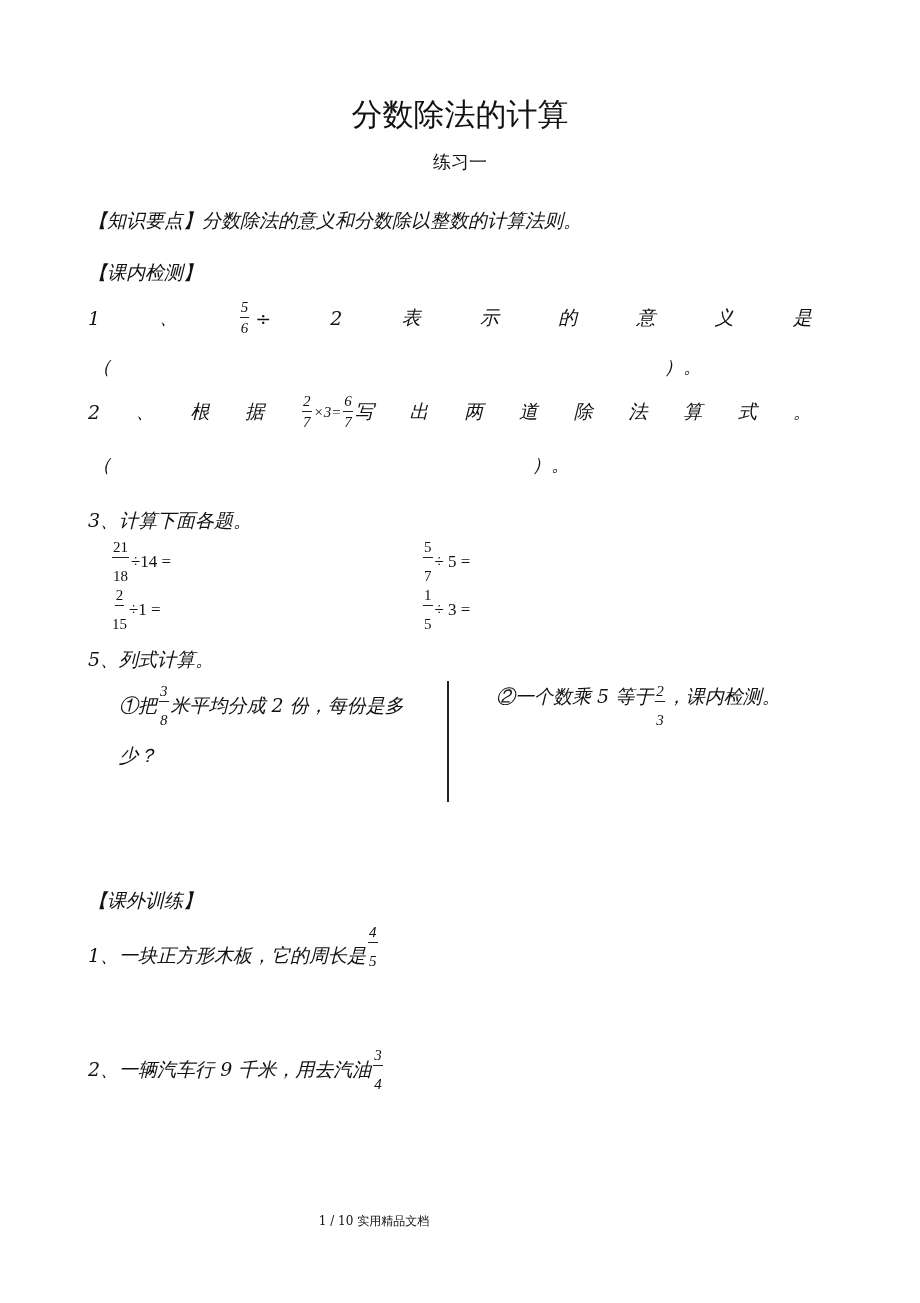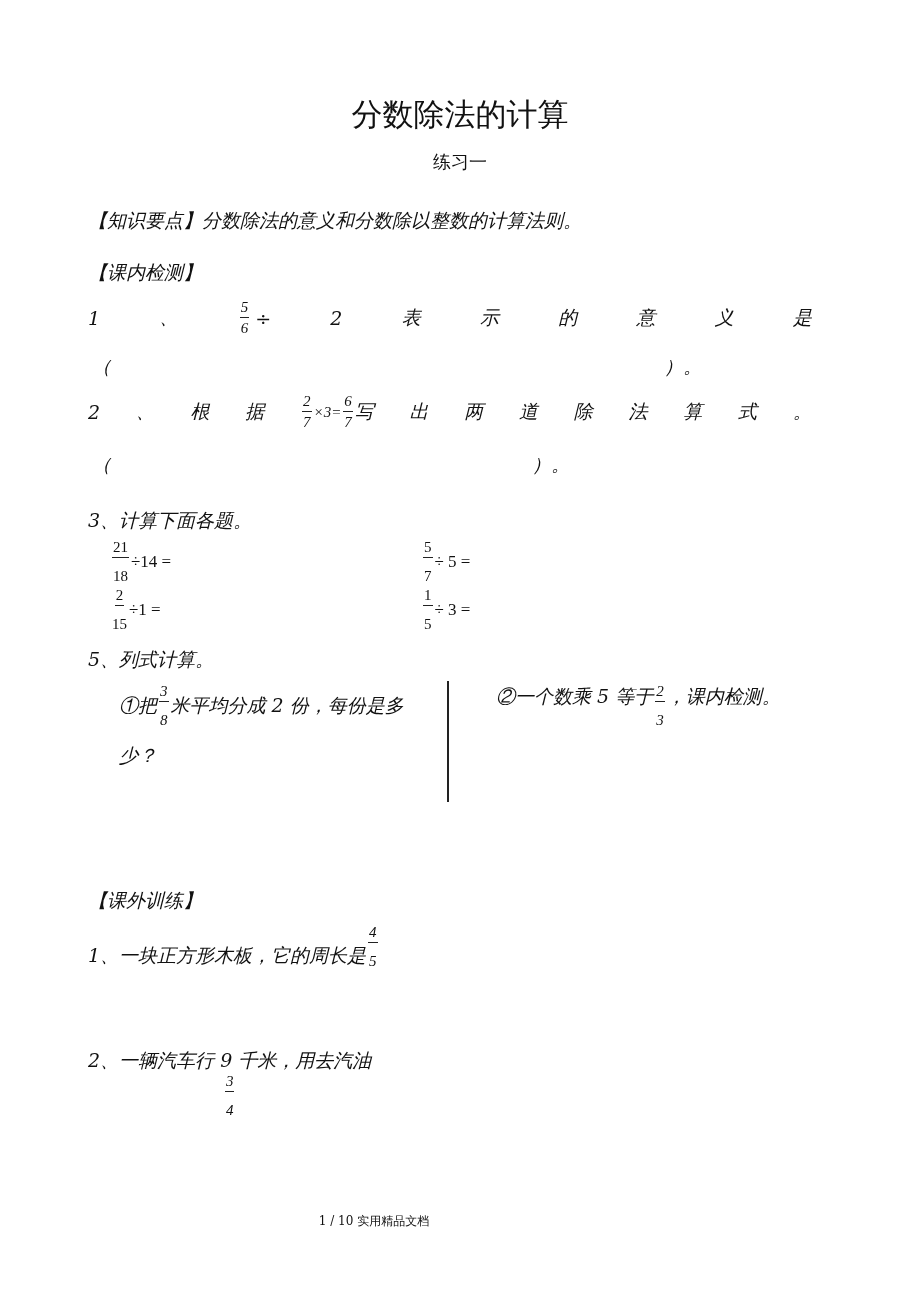--- a/index.html
+++ b/index.html
@@ -142,21 +142,21 @@
 <div class="abs line" style="left:88px; top:888px;">【课外训练】</div>
 
 <div class="abs line" style="left:88px; top:925px; display:flex; align-items:flex-end;">
   <span>1、一块正方形木板，它的周长是</span>
   <span class="frac fs17">
     <span class="num">4</span>
     <span class="den">5</span>
   </span>
 </div>
 
-<div class="abs line" style="left:88px; top:1048px; display:flex; align-items:center;flex-direction:column;">
+<div class="abs line" style="left:88px; top:1048px; display:flex; align-items:center;">
   <span>2、一辆汽车行 9 千米，用去汽油</span>
   <span class="frac fs17">
     <span class="num">3</span>
     <span class="den">4</span>
   </span>
 </div>
 
 <div class="abs footer">1 / 10 实用精品文档</div>
 
 </body></html>

